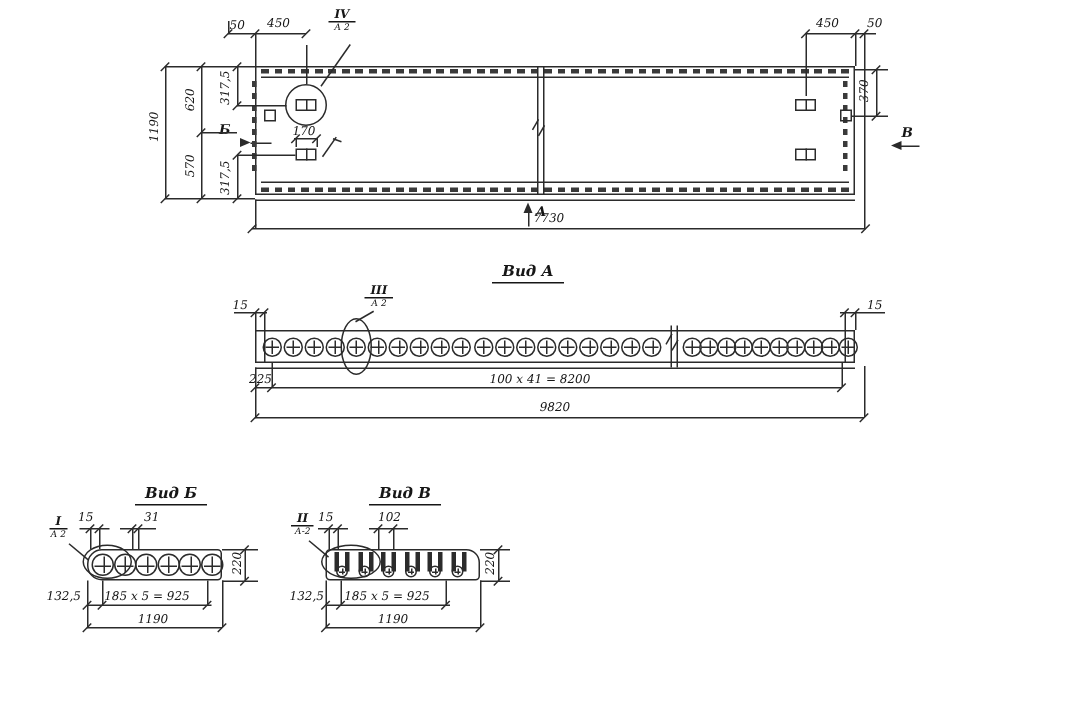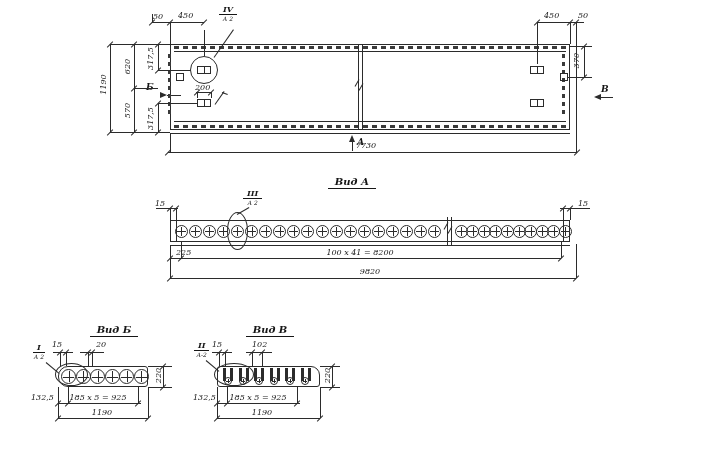--- a/index.html
+++ b/index.html
@@ -37,47 +37,47 @@
   <span class="lb" style="left:178px;top:11px;">450</span>
   <span class="lb" style="left:544px;top:11px;">450</span>
   <span class="lb" style="left:578px;top:11px;">50</span>
   <span class="lb rot" style="left:566px;top:56px;width:20px;">370</span>
   <span class="lb rot" style="left:88px;top:80px;width:30px;">1190</span>
   <span class="lb rot" style="left:116px;top:62px;width:22px;">620</span>
   <span class="lb rot" style="left:116px;top:106px;width:22px;">570</span>
   <span class="lb rot" style="left:137px;top:54px;width:26px;">317,5</span>
   <span class="lb rot" style="left:137px;top:114px;width:26px;">317,5</span>
   <span class="lb ctr" style="left:348px;top:141px;width:36px;">7730</span>
-  <span class="lb" style="left:195px;top:83px;">200</span>
+  <span class="lb" style="left:195px;top:83px;">170</span>
   <span class="lb big" style="left:357px;top:138px;">А</span>
   <span class="lb big" style="left:146px;top:83px;">Б</span>
   <span class="lb big" style="left:601px;top:85px;">В</span>
   <div class="co" style="left:219px;top:5px;">
     <span class="co-num">IV</span>
     <span class="co-sheet">А 2</span>
   </div>
 
   <div class="title" style="left:328px;top:176px;width:40px;">Вид А</div>
   <div class="co" style="left:243px;top:189px;">
     <span class="co-num">III</span>
     <span class="co-sheet">А 2</span>
   </div>
   <span class="lb" style="left:155px;top:199px;">15</span>
   <span class="lb" style="left:578px;top:199px;">15</span>
-  <span class="lb" style="left:176px;top:248px;">225</span>
+  <span class="lb" style="left:166px;top:248px;">225</span>
   <span class="lb ctr" style="left:300px;top:248px;width:120px;">100 х 41 = 8200</span>
   <span class="lb ctr" style="left:340px;top:267px;width:60px;">9820</span>
 
   <div class="title" style="left:90px;top:324px;width:40px;">Вид Б</div>
   <div class="co" style="left:33px;top:343px;">
     <span class="co-num">I</span>
     <span class="co-sheet">А 2</span>
   </div>
   <span class="lb" style="left:52px;top:340px;">15</span>
-  <span class="lb" style="left:96px;top:340px;">20</span>
+  <span class="lb" style="left:96px;top:340px;">31</span>
   <span class="lb rot" style="left:147px;top:371px;width:22px;">220</span>
   <span class="lb" style="left:31px;top:393px;">132,5</span>
   <span class="lb ctr" style="left:66px;top:393px;width:64px;">185 х 5 = 925</span>
   <span class="lb ctr" style="left:82px;top:408px;width:40px;">1190</span>
 
   <div class="title" style="left:246px;top:324px;width:40px;">Вид В</div>
   <div class="co" style="left:194px;top:341px;">
     <span class="co-num">II</span>
     <span class="co-sheet">А-2</span>
   </div>

